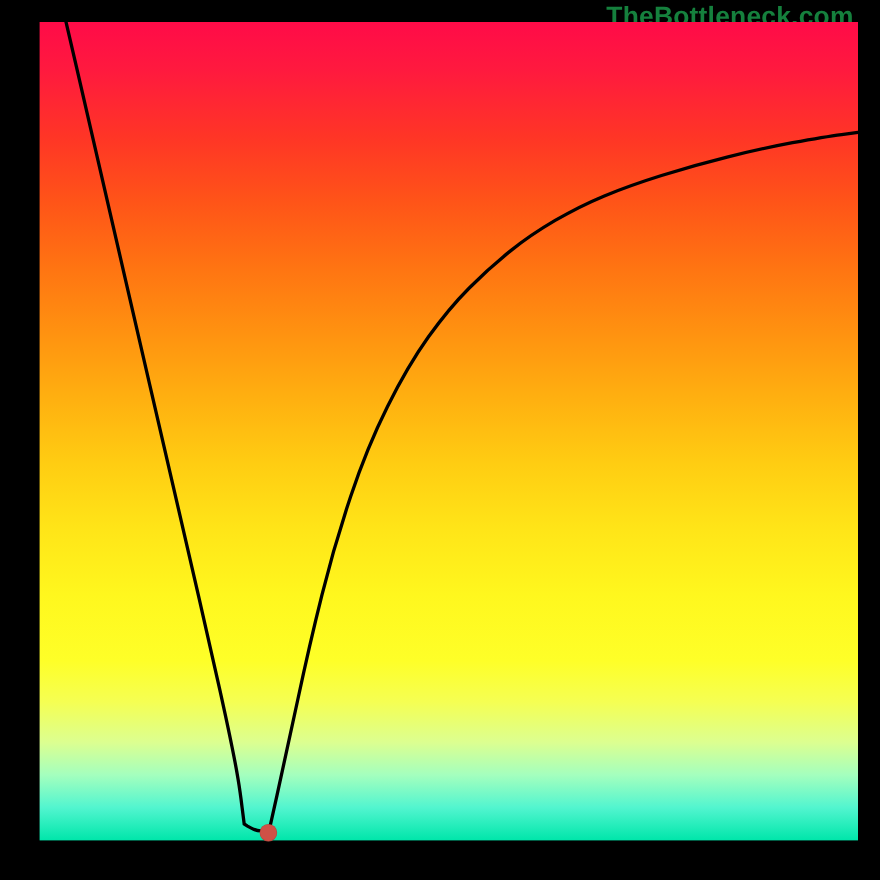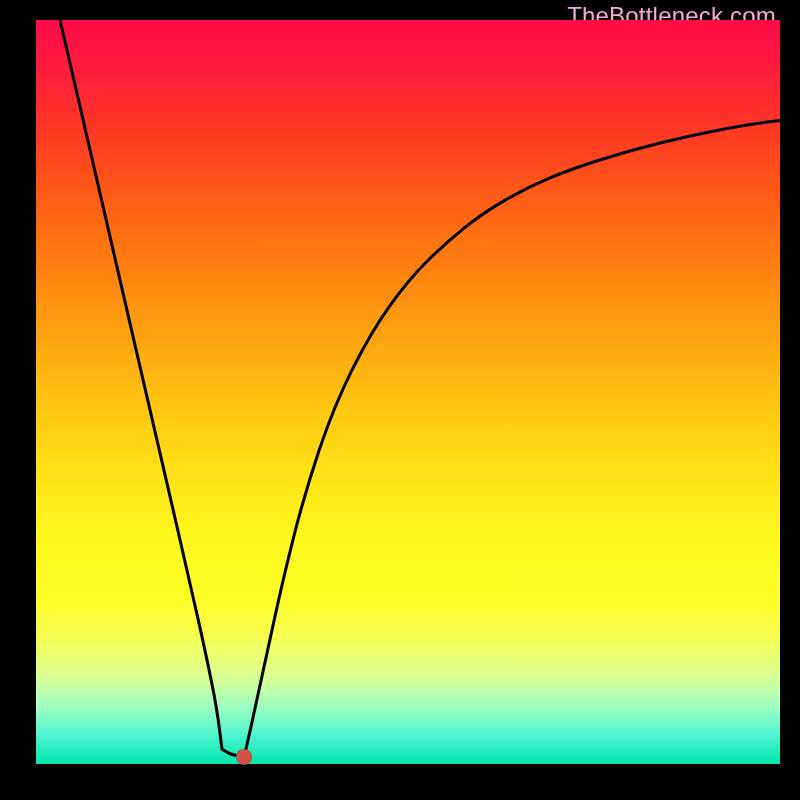--- a/index.html
+++ b/index.html
@@ -39,23 +39,23 @@
       #dcff90 88%,
       #a4ffbe 92%,
       #52f5cf 96%,
       #00e6aa 100%
     );
   }
   .watermark {
     position: absolute;
     top: 2px;
     right: 24px;
-    color: #f9a8d4;
+    color: #15803d;
     font-size: 24px;
-    font-weight: 400;
+    font-weight: 700;
     letter-spacing: 0.2px;
     text-align: right;
     user-select: none;
   }
   svg.curve {
     position: absolute;
     left: 0;
     top: 0;
     width: 744px;
     height: 744px;

